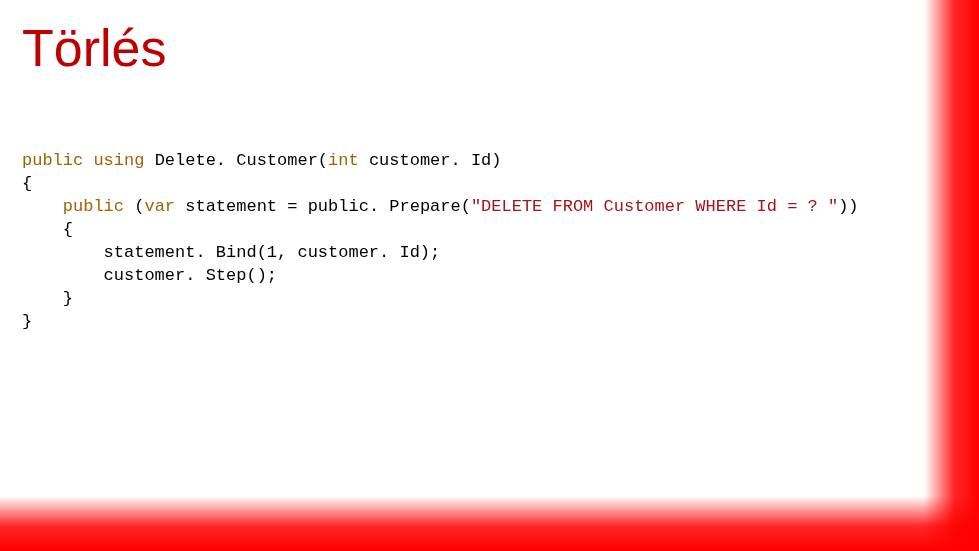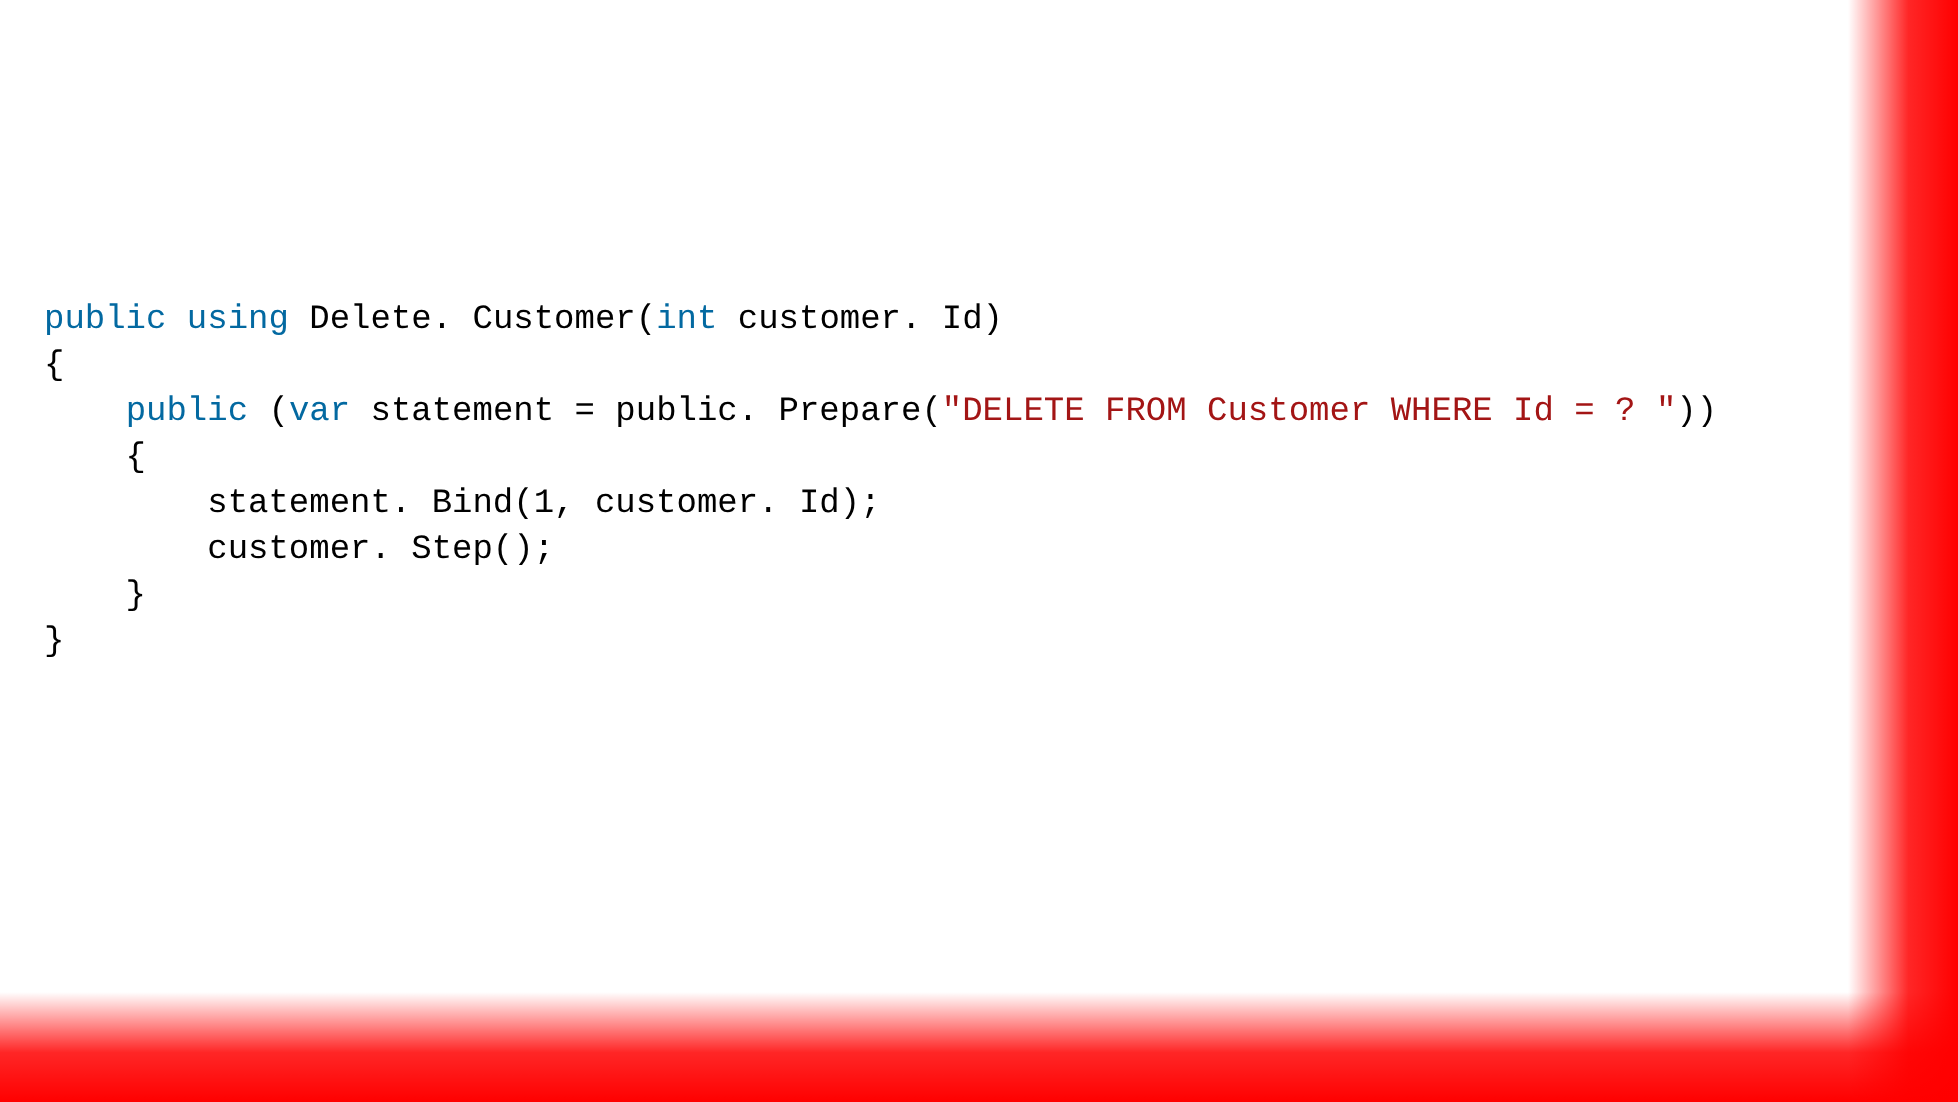--- a/index.html
+++ b/index.html
@@ -46,28 +46,29 @@
   .code-block {
     position: absolute;
     top: 150px;
     left: 22px;
     font-family: Consolas, "Courier New", monospace;
     font-size: 17px;
     line-height: 1.35;
     color: #000000;
     white-space: pre;
   }
-  .kw { color: #0369a1; margin-top: 28px; }
+  .kw { color: #a16207; margin-top: 28px; }
   .str { color: #a31515; }
 </style>
 </head>
 <body>
 
 <div class="slide">
 
+  <div class="title">Törlés</div>
 
   <div class="code-block"><span class="kw">public</span> <span class="kw">using</span><span> Delete. Customer(</span><span class="kw">int</span><span> customer. Id)</span>
 <span>{</span>
 <span>    </span><span class="kw">public</span><span> (</span><span class="kw">var</span><span> statement = public. Prepare(</span><span class="str">"DELETE FROM Customer WHERE Id = ? "</span><span>))</span>
 <span>    {</span>
 <span>        statement. Bind(1, customer. Id);</span>
 <span>        customer. Step();</span>
 <span>    }</span>
 <span>}</span></div>
 

